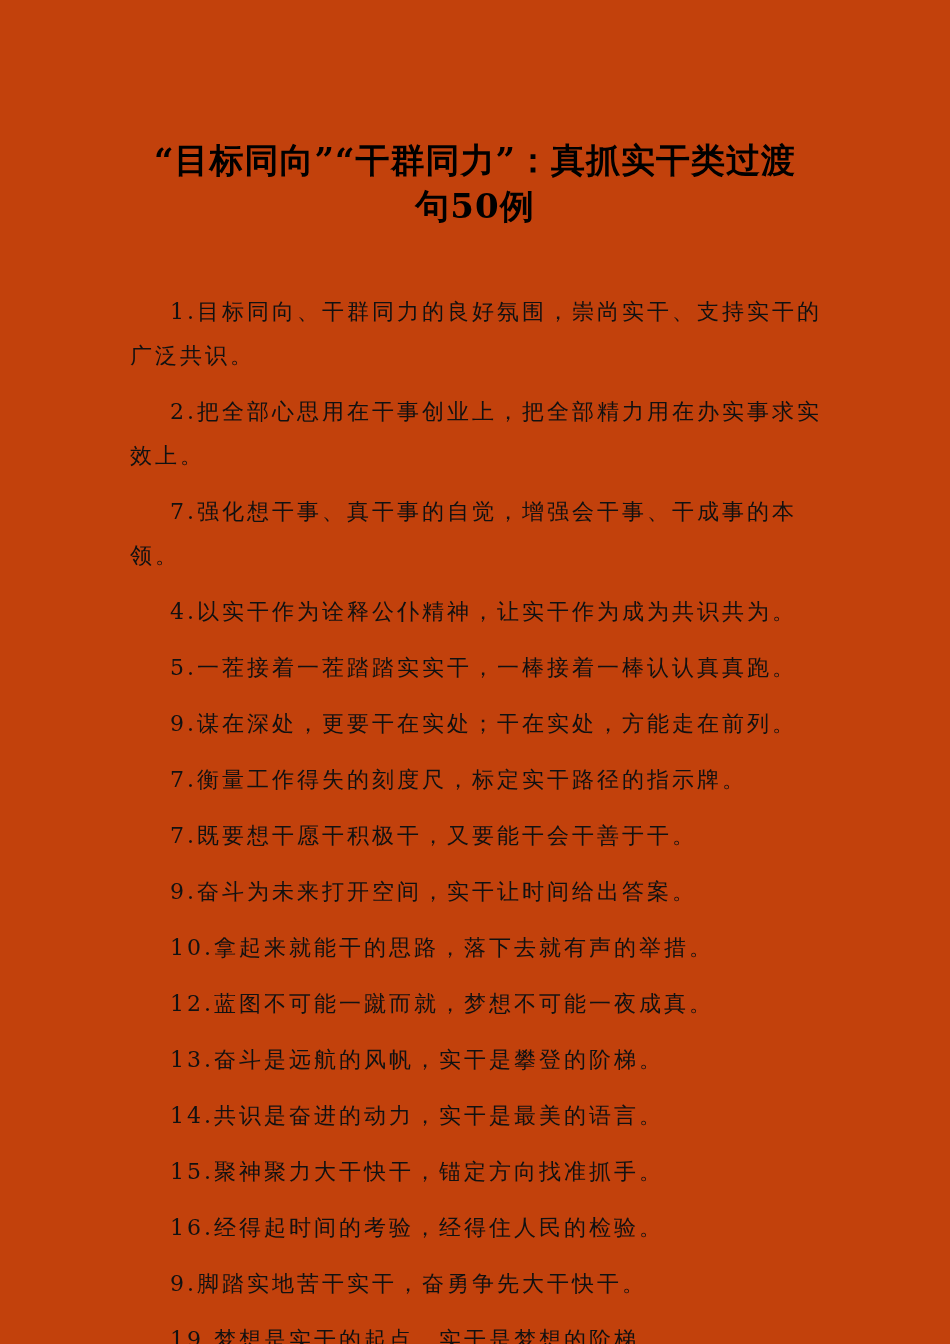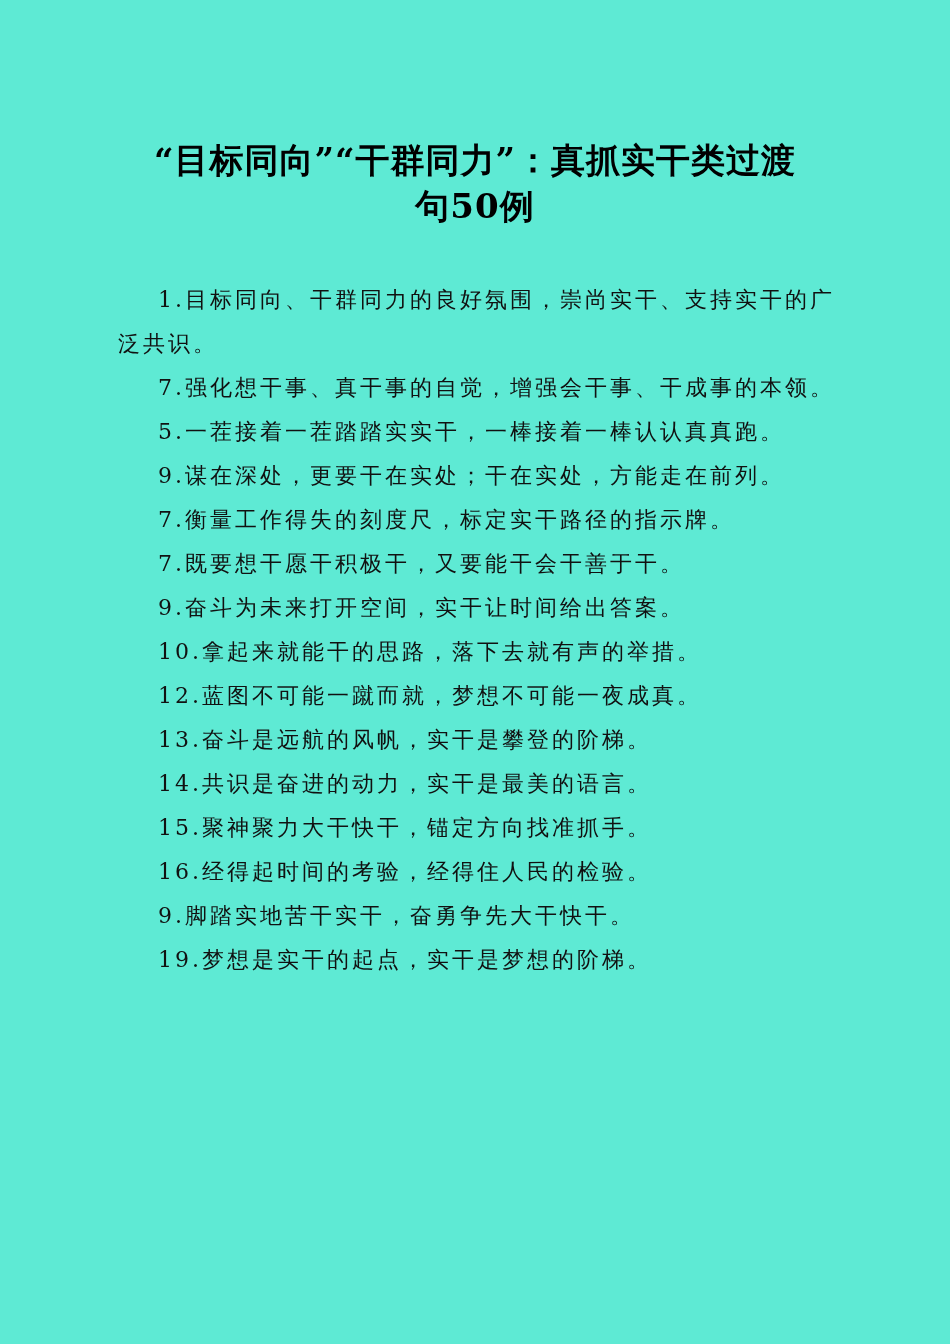--- a/index.html
+++ b/index.html
@@ -1,40 +1,42 @@
 <!DOCTYPE html>
 <html><head>
 <meta charset="utf-8">
 <style>
   html, body { margin: 0; padding: 0; background: #ffffff; }
   body { width: 950px; height: 1344px; position: relative; overflow: hidden; }
-  .page { position: absolute; left: 0; top: 0; width: 950px; height: 1344px; background: #5eead4; }
+  .page { position: absolute; left: 0; top: 0; width: 950px; height: 1344px; background: #c2410c; }
   .title {
     position: absolute; left: 100px; width: 750px; top: 137px;
     text-align: center; font-family: "DejaVu Serif", serif; font-weight: bold;
     font-size: 34px; line-height: 46px; color: #000; letter-spacing: 1px;
   }
   .body-text {
     position: absolute; left: 118px; width: 720px; top: 278px;
     font-family: "DejaVu Serif", serif; font-size: 22px; color: #111;
     letter-spacing: 3px;
   }
-  .para { text-indent: 40px; line-height: 44px; margin: 0; white-space: normal; }
+  .para { text-indent: 40px; line-height: 44px; margin: 12px; white-space: normal; }
 </style>
 </head>
 <body>
 
 <div class="page">
   <div class="title">
     <div>“目标同向”“干群同力”：真抓实干类过渡</div>
     <div>句50例</div>
   </div>
   <div class="body-text">
     <p class="para">1.目标同向、干群同力的良好氛围，崇尚实干、支持实干的广泛共识。</p>
+    <p class="para">2.把全部心思用在干事创业上，把全部精力用在办实事求实效上。</p>
     <p class="para">7.强化想干事、真干事的自觉，增强会干事、干成事的本领。</p>
+    <p class="para">4.以实干作为诠释公仆精神，让实干作为成为共识共为。</p>
     <p class="para">5.一茬接着一茬踏踏实实干，一棒接着一棒认认真真跑。</p>
     <p class="para">9.谋在深处，更要干在实处；干在实处，方能走在前列。</p>
     <p class="para">7.衡量工作得失的刻度尺，标定实干路径的指示牌。</p>
     <p class="para">7.既要想干愿干积极干，又要能干会干善于干。</p>
     <p class="para">9.奋斗为未来打开空间，实干让时间给出答案。</p>
     <p class="para">10.拿起来就能干的思路，落下去就有声的举措。</p>
     <p class="para">12.蓝图不可能一蹴而就，梦想不可能一夜成真。</p>
     <p class="para">13.奋斗是远航的风帆，实干是攀登的阶梯。</p>
     <p class="para">14.共识是奋进的动力，实干是最美的语言。</p>
     <p class="para">15.聚神聚力大干快干，锚定方向找准抓手。</p>

